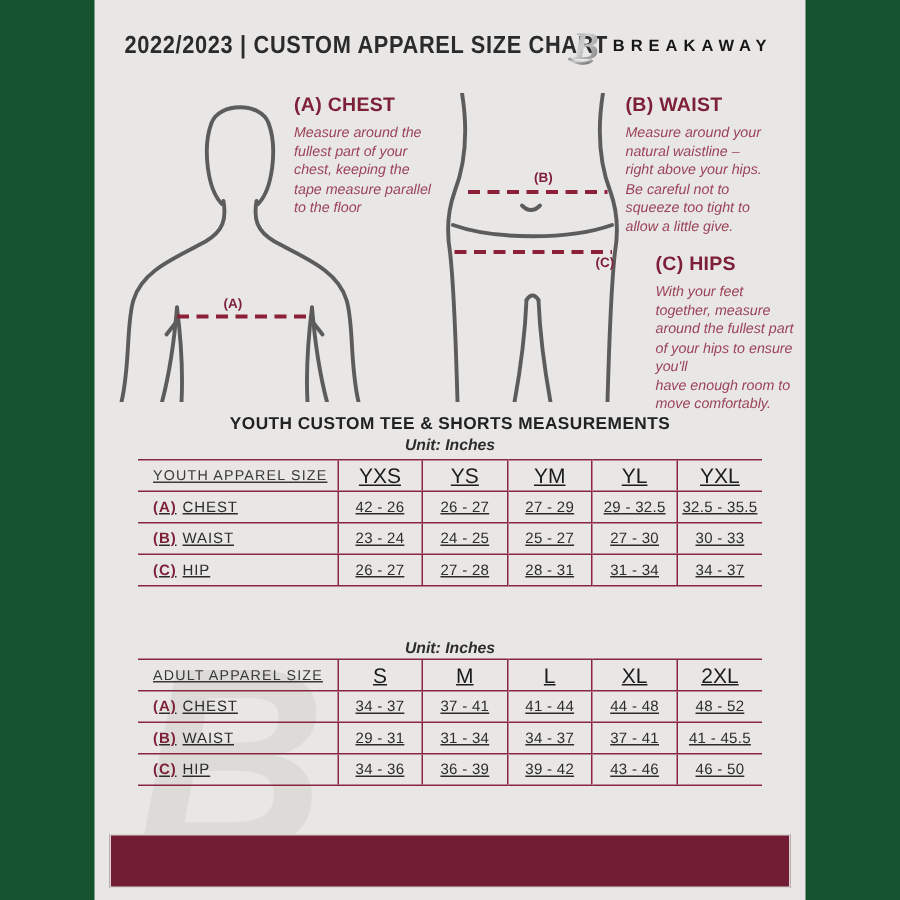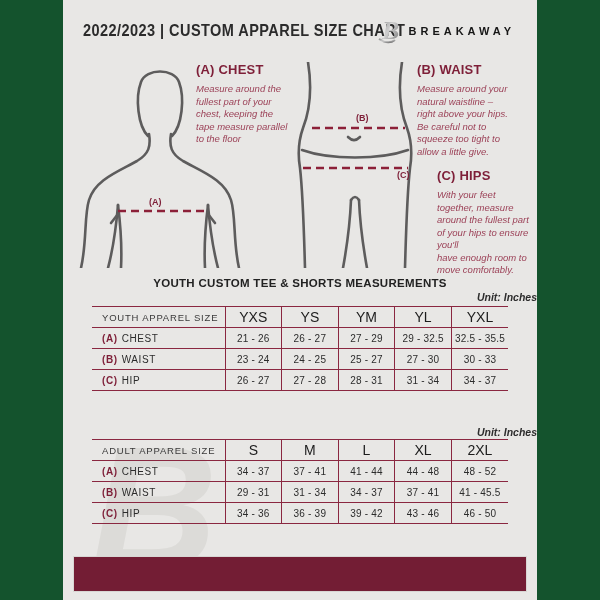--- a/index.html
+++ b/index.html
@@ -35,30 +35,30 @@
   .fig1{left:14px;top:64px;}
   .fig2{left:232px;top:62px;}
   .measure-label{position:absolute;font-size:9px;font-weight:700;color:var(--maroon);z-index:2;}
   .lab-a{left:86px;top:197px;}
   .lab-b{left:293px;top:113px;}
   .lab-c{left:334px;top:170px;}
 
   
   .sec-title{position:absolute;left:0;width:100%;text-align:center;font-size:11.5px;
     font-weight:700;color:#222;letter-spacing:.3px;z-index:2;}
-  .sec-unit{position:absolute;left:0;width:100%;text-align:right;font-size:10.5px;
+  .sec-unit{position:absolute;left:0;width:100%;text-align:center;font-size:10.5px;
     font-weight:700;font-style:italic;color:#2d2d2d;z-index:2;}
   .youth-title{top:277px;} .youth-unit{top:291px;}
   .adult-title{top:412px;} .adult-unit{top:426px;}
 
   
   table.size-table{position:absolute;left:29px;width:416px;border-collapse:collapse;table-layout:fixed;z-index:2;}
   .youth-table{top:306px;} .adult-table{top:439px;}
   .size-table th,.size-table td{height:21px;border-top:1.5px solid var(--line);border-bottom:1.5px solid var(--line);
-    font-weight:normal;vertical-align:middle;background:transparent;}
+    font-weight:normal;vertical-align:middle;background:transparent;text-decoration:underline;}
   .size-table th+th,.size-table td+td{border-left:1.5px solid var(--line);}
   .size-table .first-col{width:133px;}
   .hdr-label{font-size:9.5px;letter-spacing:.8px;color:#3a3a3a;text-align:left;padding-left:10px;}
   .hdr-size{font-size:14px;font-weight:700;color:#1c1c1c;text-align:center;}
   .row-label{font-size:10px;color:var(--ink);text-align:left;padding-left:10px;letter-spacing:.6px;}
   .row-label .pfx{font-weight:700;color:var(--maroon);margin-right:4px;}
   .val{font-size:10px;color:var(--ink);text-align:center;letter-spacing:.2px;}
 
   
   .watermark{position:absolute;left:28px;top:438px;font-size:175px;line-height:.8;font-weight:700;
@@ -166,21 +166,21 @@
           <tr>
         <th class="hdr-label">YOUTH APPAREL SIZE</th>
         <th class="hdr-size">YXS</th>
         <th class="hdr-size">YS</th>
         <th class="hdr-size">YM</th>
         <th class="hdr-size">YL</th>
         <th class="hdr-size">YXL</th>
       </tr>
       <tr>
         <td class="row-label"><span class="pfx">(A)</span><span>CHEST</span></td>
-        <td class="val">21 - 26</td>
+        <td class="val">42 - 26</td>
         <td class="val">26 - 27</td>
         <td class="val">27 - 29</td>
         <td class="val">29 - 32.5</td>
         <td class="val">32.5 - 35.5</td>
       </tr>
       <tr>
         <td class="row-label"><span class="pfx">(B)</span><span>WAIST</span></td>
         <td class="val">23 - 24</td>
         <td class="val">24 - 25</td>
         <td class="val">25 - 27</td>

